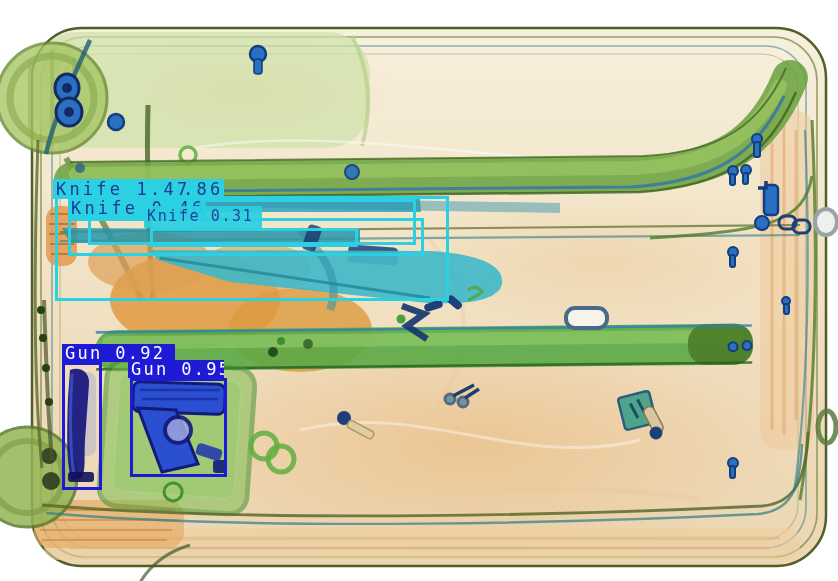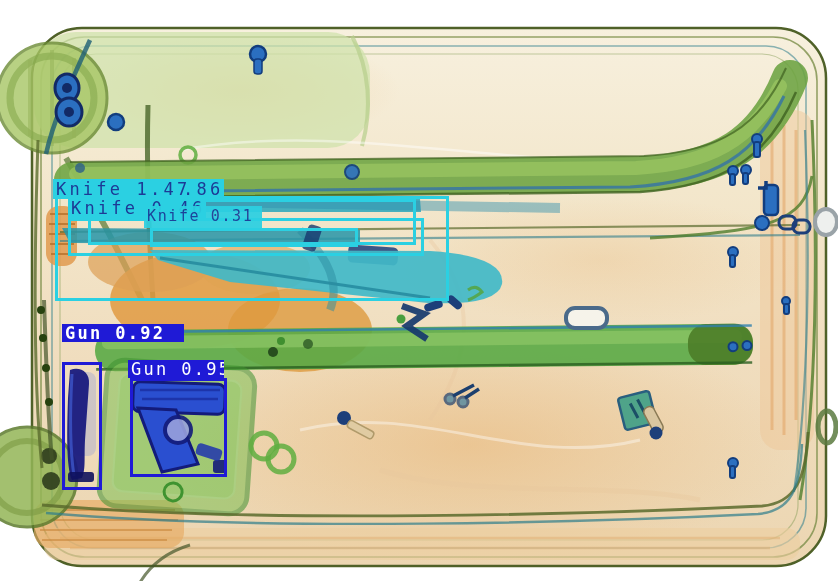--- a/index.html
+++ b/index.html
@@ -246,17 +246,17 @@
   <div class="bbox knife" style="left: 88px; top: 199px; width: 328px; height: 46px;"></div>
   <div class="bbox knife" style="left: 68px; top: 218px; width: 356px; height: 38px;"></div>
   <div class="bbox knife" style="left: 150px; top: 228px; width: 208px; height: 19px;"></div>
 
   <div class="tag knife" style="left: 86px; top: 179px; width: 138px; height: 20px;">Knife 0.86</div>
   <div class="tag knife" style="left: 53px; top: 179px; width: 134px; height: 20px;">Knife 1.47</div>
   <div class="tag knife" style="left: 68px; top: 198px; width: 138px; height: 20px;">Knife 0.46</div>
   <div class="tag knife small" style="left: 144px; top: 206px; width: 118px; height: 22px;">Knife 0.31</div>
 
   <div class="bbox gun" style="left: 62px; top: 362px; width: 40px; height: 128px;"></div>
-  <div class="tag gun" style="left: 62px; top: 324px; width: 122px; height: 18px; font-weight: bold;">Gun 0.92</div>
+  <div class="tag gun" style="left: 62px; top: 344px; width: 113px; height: 18px;">Gun 0.92</div>
   <div class="bbox gun" style="left: 130px; top: 378px; width: 97px; height: 99px;"></div>
   <div class="tag gun" style="left: 128px; top: 360px; width: 96px; height: 18px;">Gun 0.95</div>
 
 </div>
 
 </body></html>

